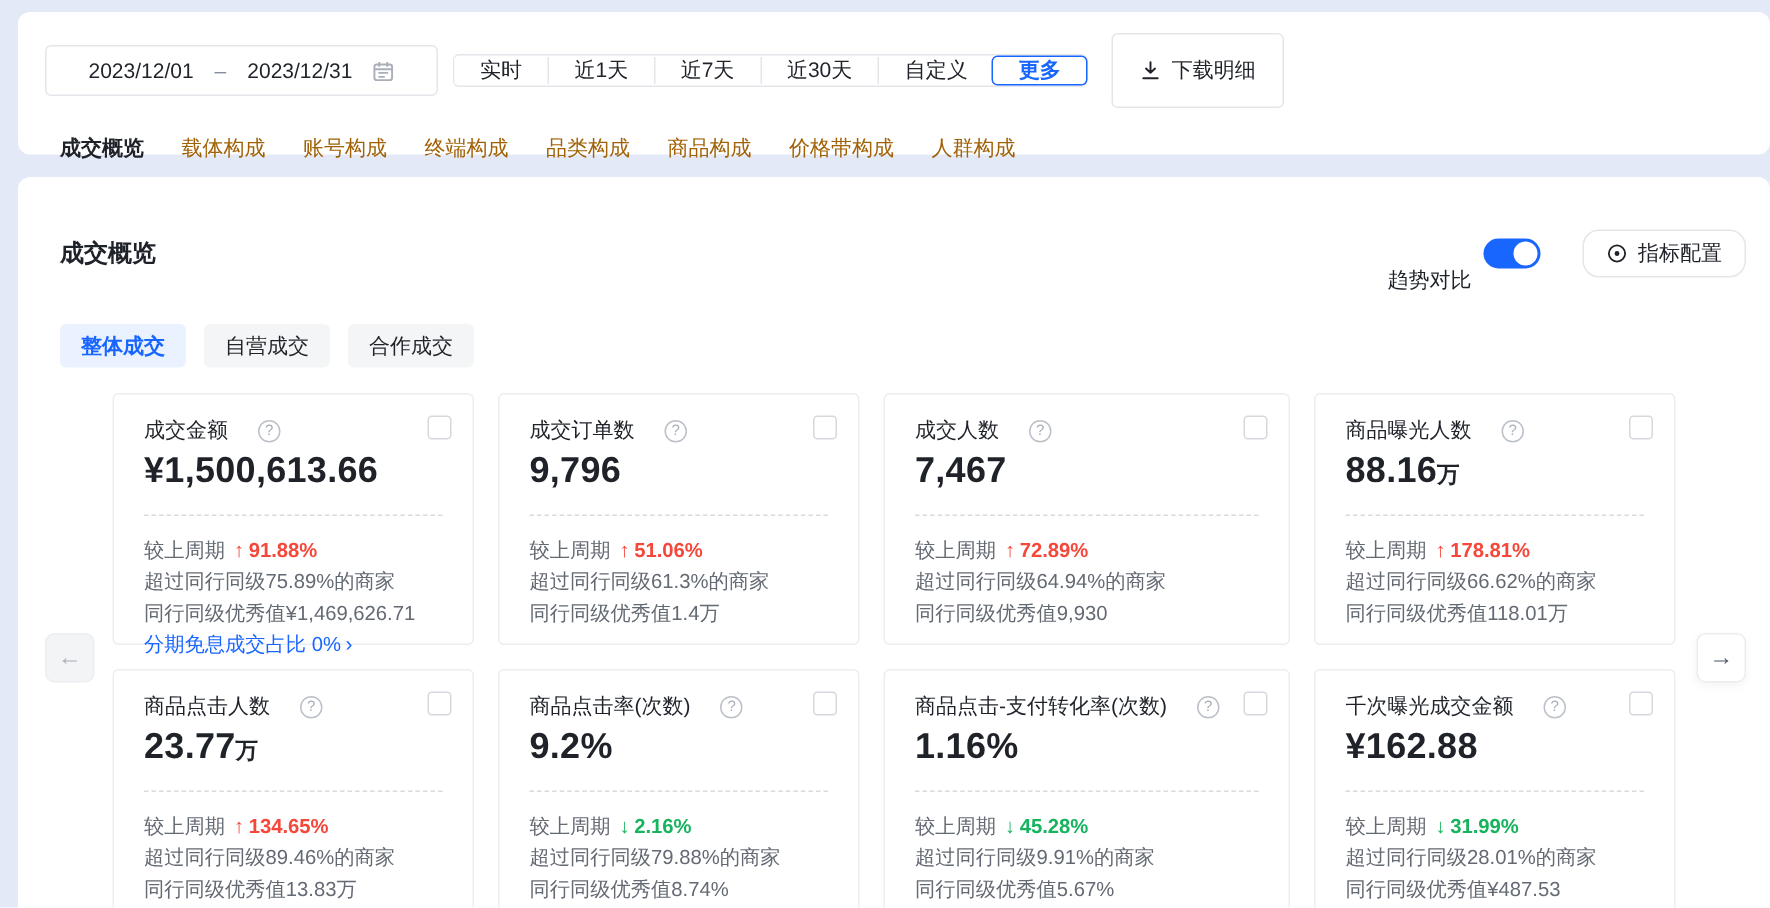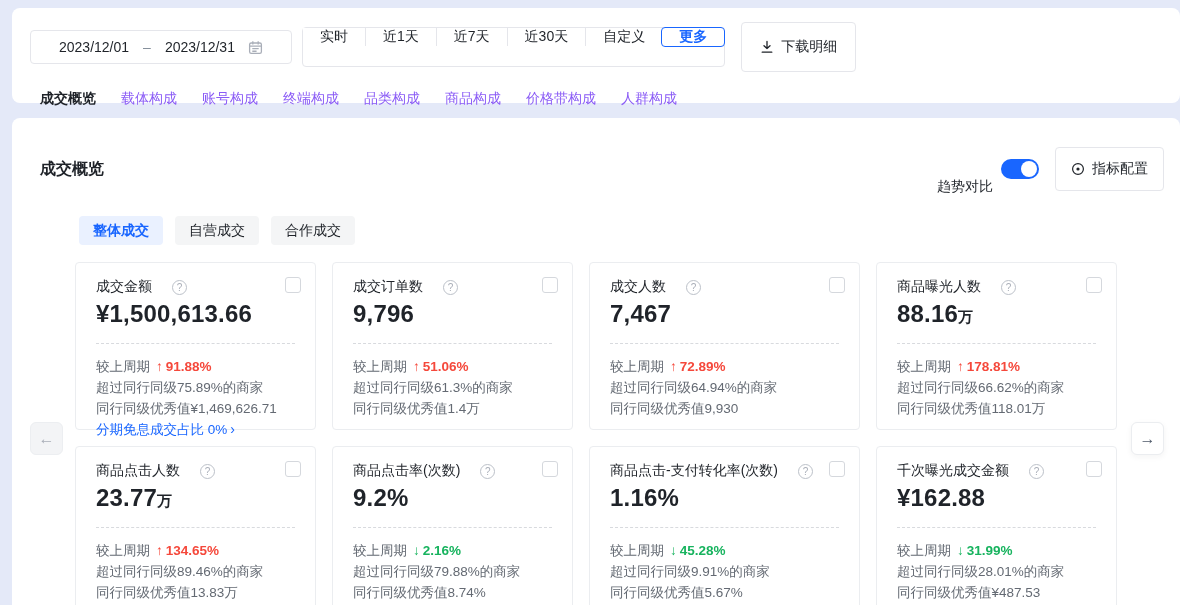--- a/index.html
+++ b/index.html
@@ -13,50 +13,50 @@
   .panel-block{background:var(--panel);margin-left:12px;border-radius:8px;}
 
   
   .topbar{margin-top:8px;height:95px;padding:14px 16px 0 18px;}
   .toolbar-row{display:flex;align-items:center;}
   .date-range{display:flex;align-items:center;height:34px;width:262px;
     border:1px solid var(--border);border-radius:4px;padding:0 28px;font-size:14px;cursor:pointer;}
   .date-range .d{color:var(--text);}
   .date-range .sep{color:#86909c;margin:0 14px;}
   .date-range svg{margin-left:auto;}
-  .segmented{display:flex;align-items:flex-start;height:40px;margin-left:10px;
+  .segmented{display:flex;align-items:center;height:22px;margin-left:10px;
     border:1px solid var(--border);border-radius:4px;}
   .seg-item{display:flex;align-items:center;padding:0 17px;font-size:14px;cursor:pointer;
     color:var(--text);background:#fff;white-space:nowrap;}
   .seg-item + .seg-item{border-left:1px solid var(--border);}
   .seg-item[data-active="true"]{color:var(--blue);border:1px solid var(--blue);
     border-radius:4px;margin:-1px;position:relative;z-index:2;font-weight:bold;}
   .btn{display:flex;align-items:center;gap:7px;background:#fff;cursor:pointer;
     border:1px solid var(--border);border-radius:4px;font-size:14px;color:var(--text);}
   .download-btn{height:50px;padding:0 18px;margin-left:16px;}
   .nav-tabs{display:flex;gap:25px;margin-top:18px;padding-left:10px;font-size:14px;}
-  .nav-tab{cursor:pointer;color:#8b5cf6;white-space:nowrap;}
+  .nav-tab{cursor:pointer;color:#a16207;white-space:nowrap;}
   .nav-tab[data-active="true"]{font-weight:700;color:var(--text);}
 
   
   .main-panel{margin-top:15px;height:520px;padding:24px 16px 0 16px;position:relative;}
   .panel-header{display:flex;align-items:center;justify-content:space-between;padding-left:12px;}
   .panel-title{font-size:16px;font-weight:600;}
   .header-controls{display:flex;align-items:center;}
   .toggle-label{font-size:14px;margin-right:8px;margin-top:36px;}
   .toggle{width:38px;height:20px;border-radius:10px;background:#c9cdd4;position:relative;cursor:pointer;}
   .toggle[data-on="true"]{background:var(--blue);}
   .toggle .knob{position:absolute;top:2px;left:2px;width:16px;height:16px;border-radius:50%;background:#fff;}
   .toggle[data-on="true"] .knob{left:auto;right:2px;}
-  .config-btn{height:44px;padding:0 15px;margin-left:16px;}
+  .config-btn{height:32px;padding:0 15px;margin-left:28px;border-radius:11px;}
 
   .sub-tabs{display:flex;gap:12px;margin-top:20px;padding-left:12px;}
   .sub-tab{height:29px;display:flex;align-items:center;padding:0 14px;border-radius:4px;
     font-size:14px;background:var(--pill);color:var(--text);cursor:pointer;}
-  .sub-tab[data-active="true"]{background:var(--blue-bg);color:var(--blue);font-weight:600;margin-left:39px;}
+  .sub-tab[data-active="true"]{background:var(--blue-bg);color:var(--blue);font-weight:600;}
 
   
   .cards-wrap{position:relative;margin-top:17px;padding:0 47px;}
   .cards-grid{display:grid;grid-template-columns:repeat(4,1fr);gap:16px;}
   .card{position:relative;height:168px;background:#fff;border:1px solid var(--border-lite);
     border-radius:4px;padding:15px 20px 0 20px;}
   .card-head{display:flex;align-items:center;gap:20px;padding-right:26px;}
   .card-title{font-size:14px;font-weight:500;white-space:nowrap;overflow:hidden;}
   .help-icon{flex:0 0 auto;width:15px;height:15px;border:1px solid #bcc1c9;border-radius:50%;
     color:var(--icon-gray);font-size:10px;line-height:13px;text-align:center;cursor:pointer;}

